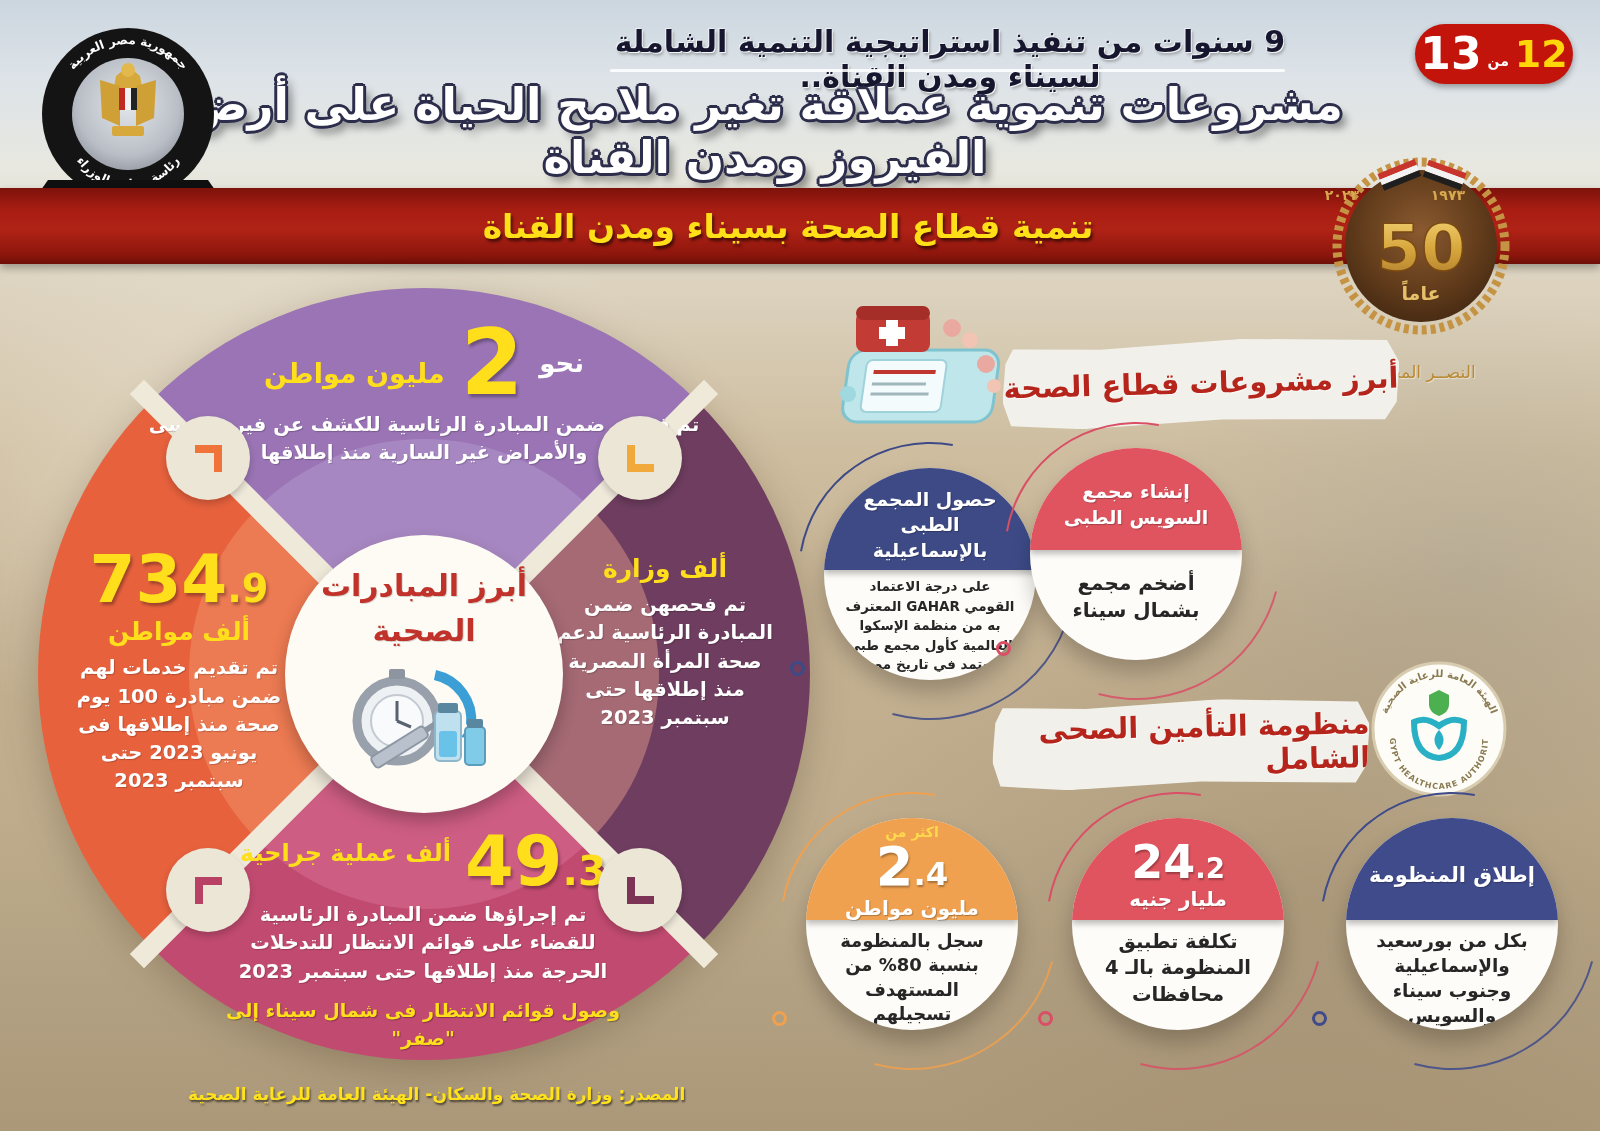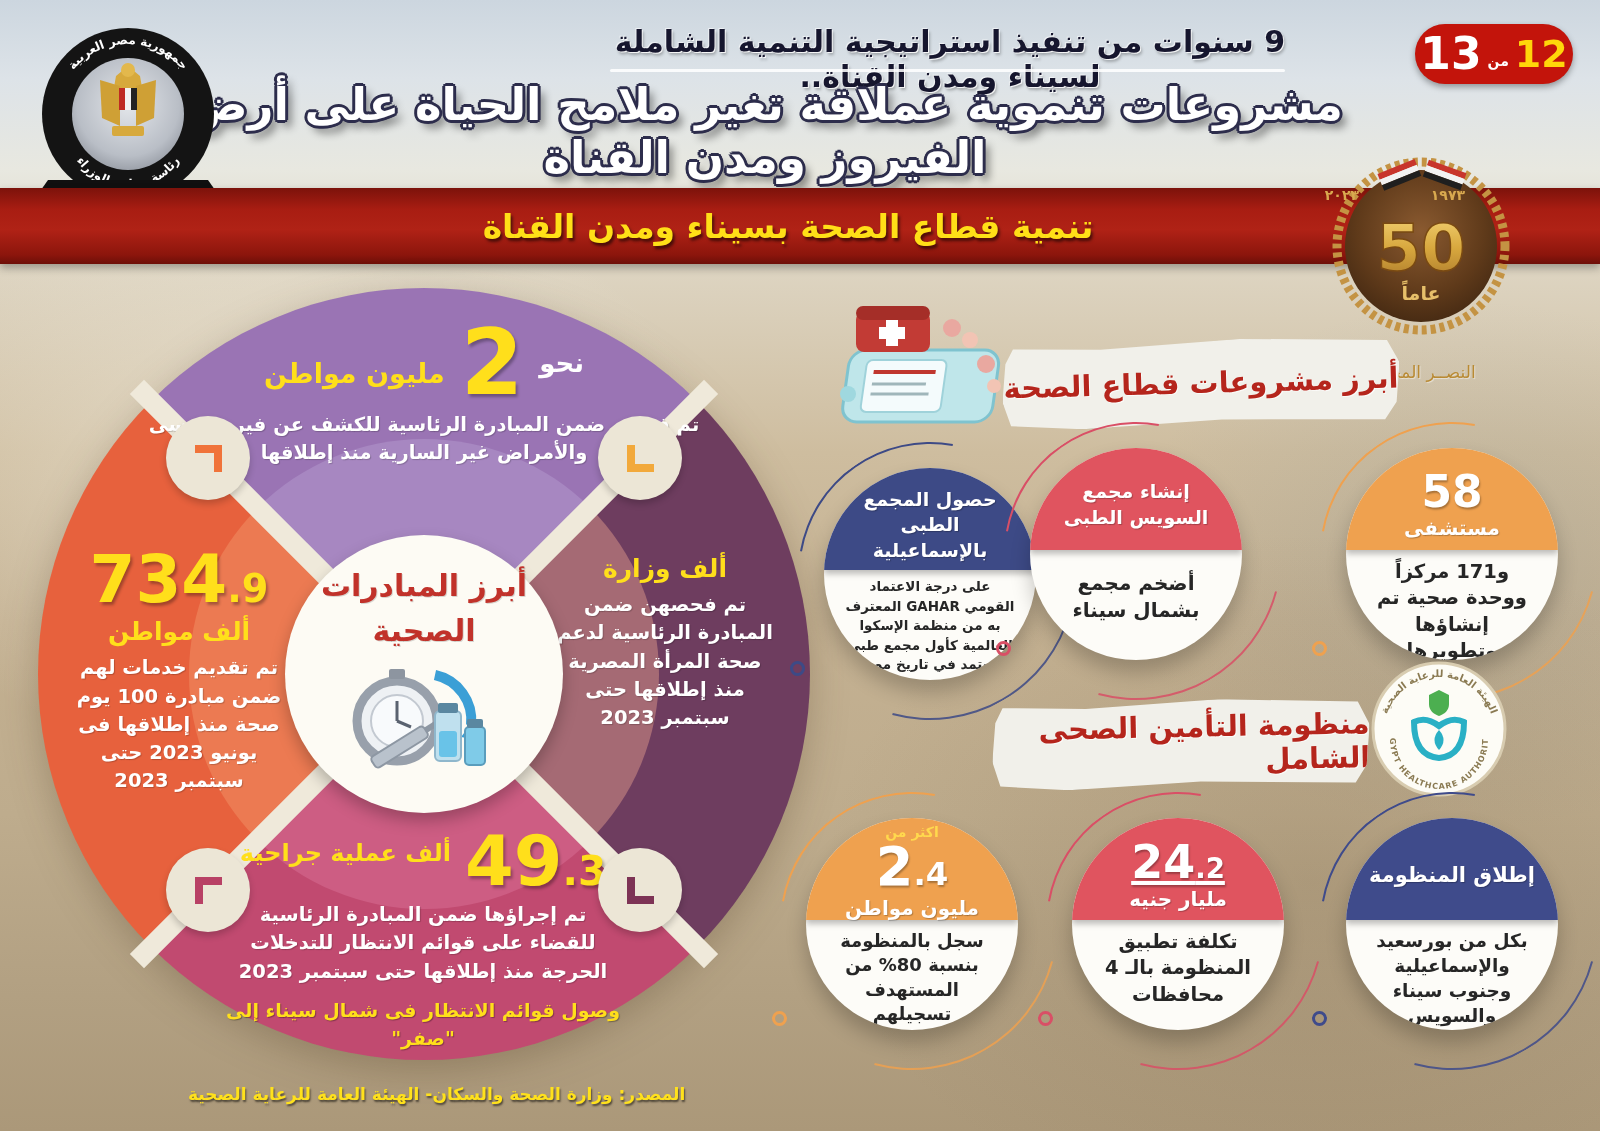--- a/index.html
+++ b/index.html
@@ -317,32 +317,20 @@
     <i class="arc2"></i>
     <i class="ring"></i>
     <div class="clip">
       <div class="card-top c-red">
         <div class="h">إنشاء مجمع السويس الطبى</div>
       </div>
       <div class="card-body" style="font-size:20px; padding-top:20px;">أضخم مجمع بشمال سيناء</div>
     </div>
   </div>
 
-  <div class="card p-card3 ac-orange">
-    <i class="arc"></i>
-    <i class="arc2"></i>
-    <i class="ring"></i>
-    <div class="clip">
-      <div class="card-top c-orange">
-        <div class="v">58</div>
-        <div class="u">مستشفى</div>
-      </div>
-      <div class="card-body" style="font-size:19.5px;">و171 مركزاً ووحدة صحية تم إنشاؤها وتطويرها</div>
-    </div>
-  </div>
 
   <div class="abs strip strip2">
     <div class="strip-text">منظومة التأمين الصحى الشامل</div>
   </div>
 
   <div class="abs" style="left:1366px; top:656px;">
     <svg width="146" height="146" viewBox="0 0 146 146">
       <defs>
         <path id="ehaTop" d="M 18,76 A 55,55 0 0 1 128,76" fill="none"></path>
         <path id="ehaBot" d="M 24,84 A 49,49 0 0 0 122,84" fill="none"></path>
@@ -375,21 +363,21 @@
       <div class="card-body" style="font-size:18px;">سجل بالمنظومة بنسبة 80% من المستهدف تسجيلهم</div>
     </div>
   </div>
 
   <div class="card i-card2 ac-red">
     <i class="arc"></i>
     <i class="arc2"></i>
     <i class="ring"></i>
     <div class="clip">
       <div class="card-top c-red">
-        <div class="v" style="font-size:46px;text-decoration:underline;"><span>24</span><span class="dec">.2</span></div>
+        <div class="v" style="font-size:46px;"><span>24</span><span class="dec">.2</span></div>
         <div class="u">مليار جنيه</div>
       </div>
       <div class="card-body" style="font-size:19.5px;">تكلفة تطبيق المنظومة بالـ 4 محافظات</div>
     </div>
   </div>
 
   <div class="card i-card3 ac-indigo">
     <i class="arc"></i>
     <i class="arc2"></i>
     <i class="ring"></i>

